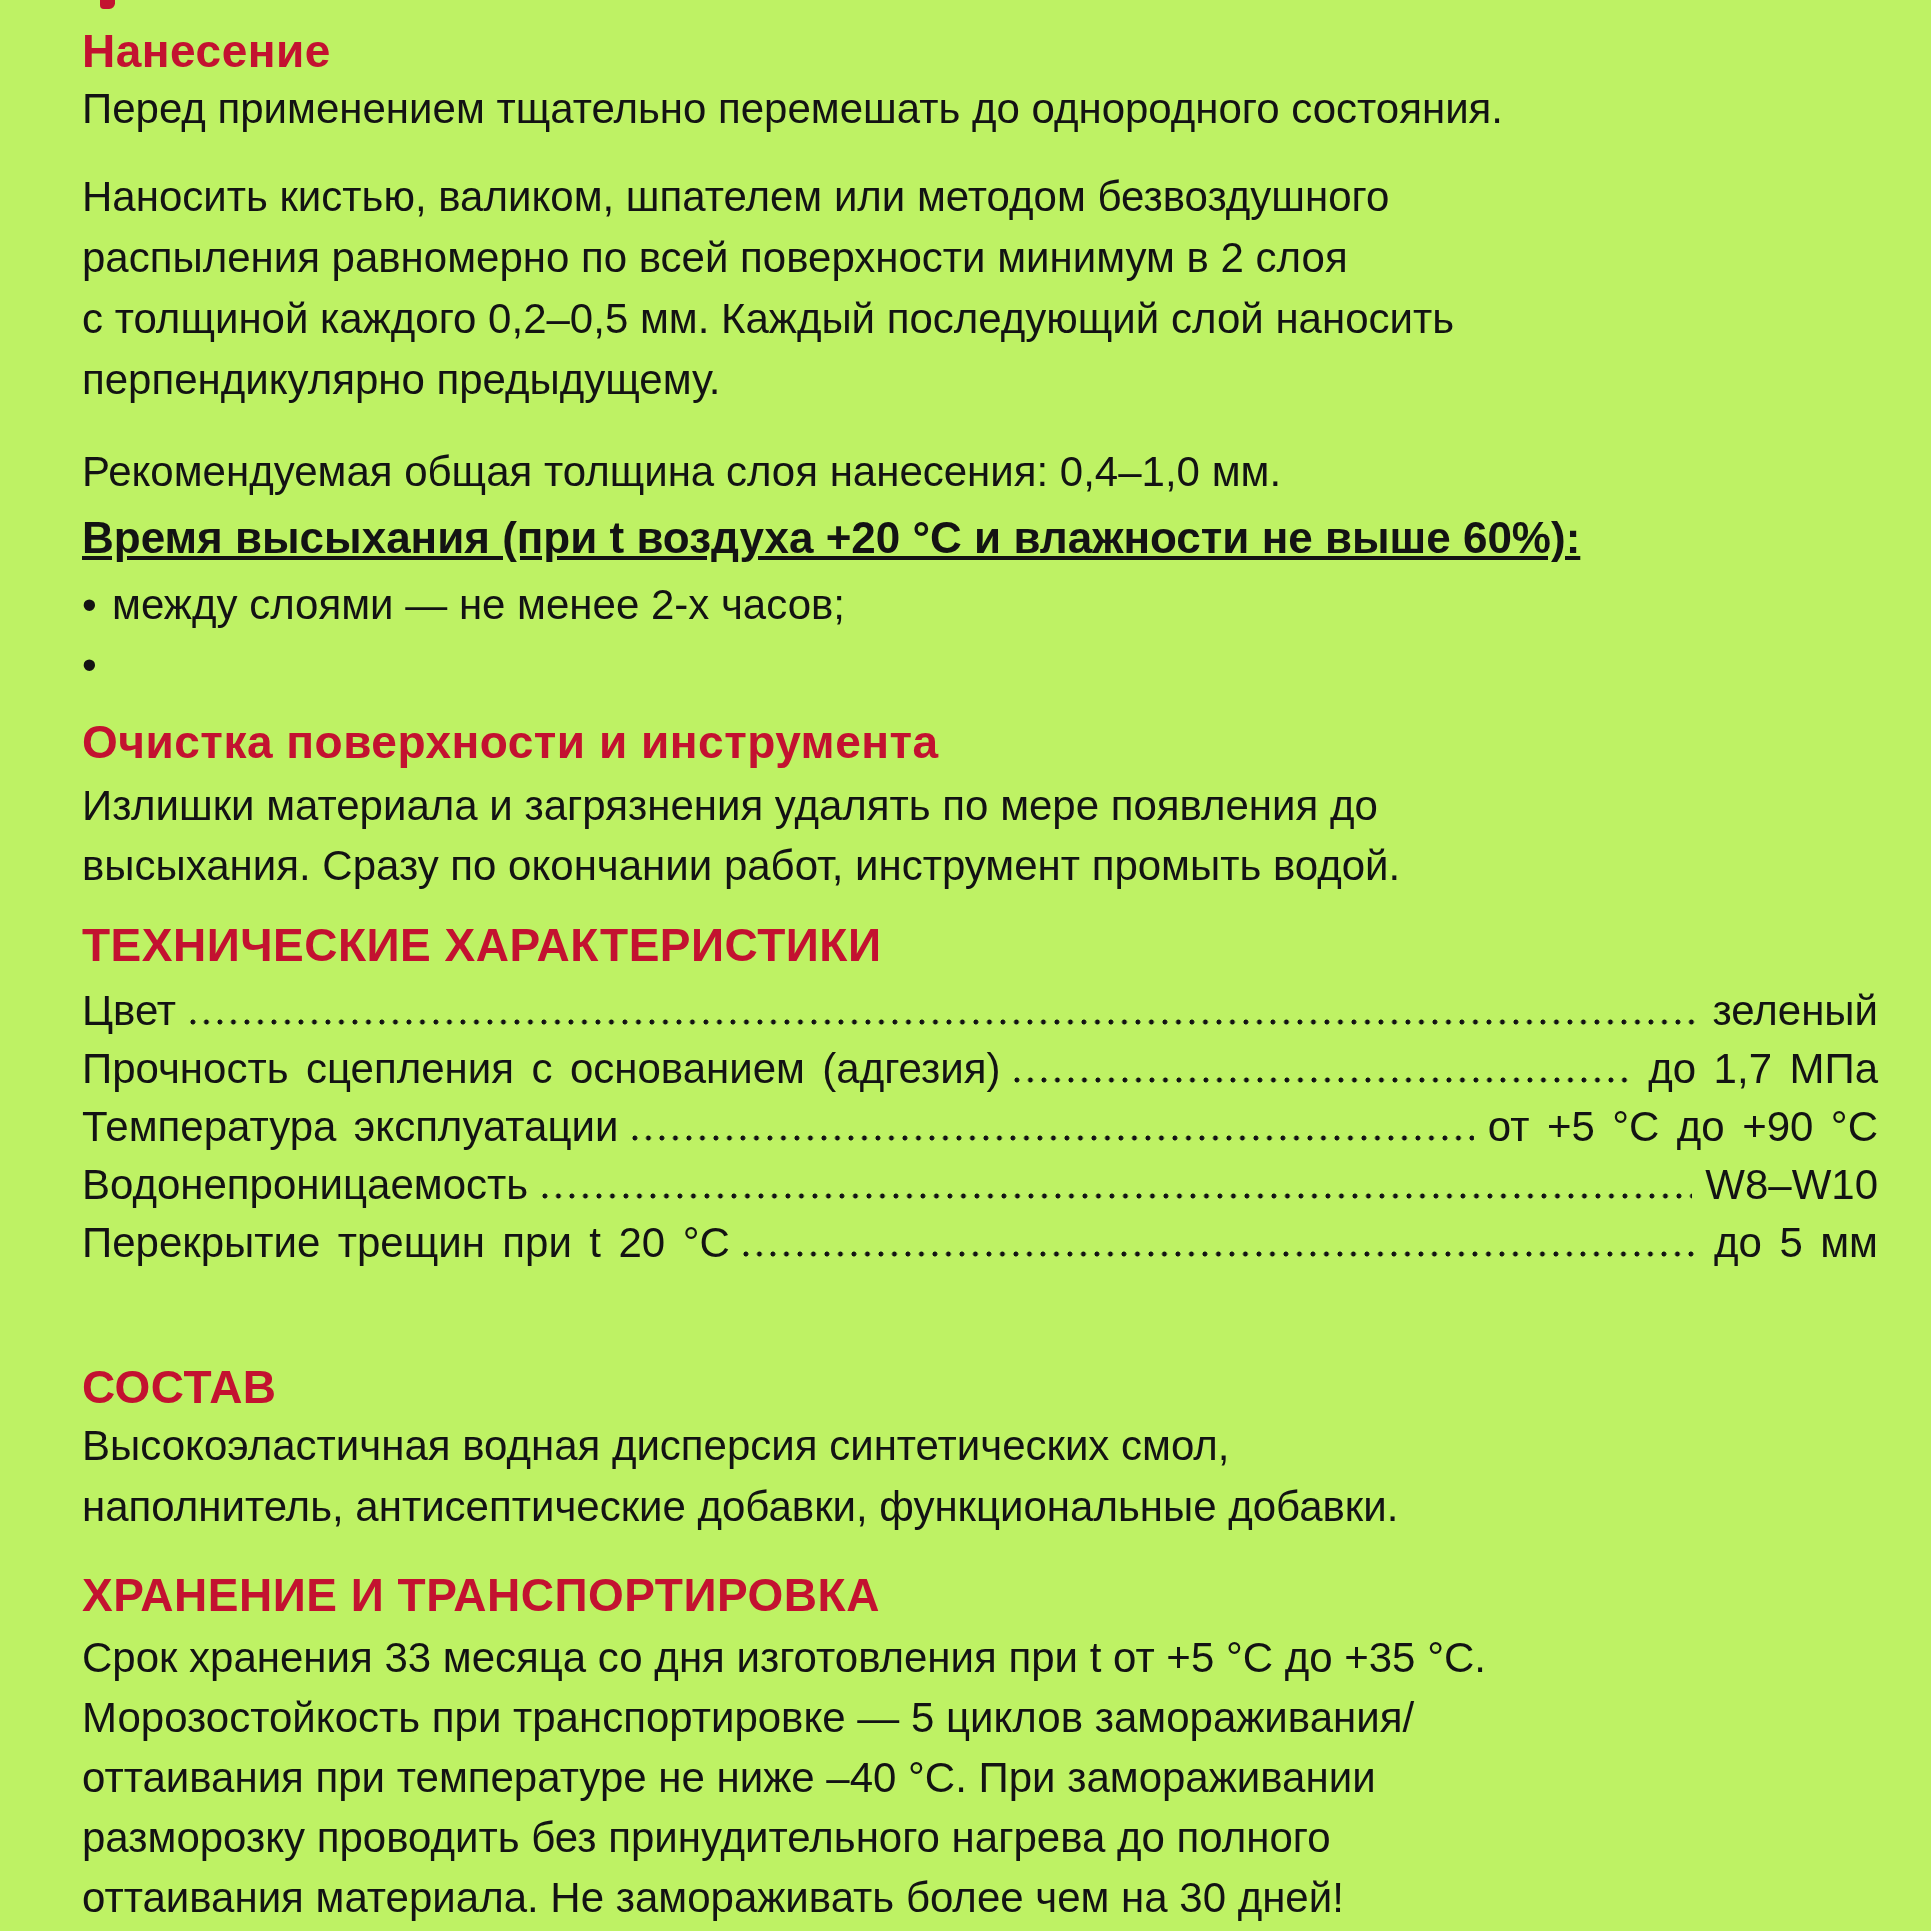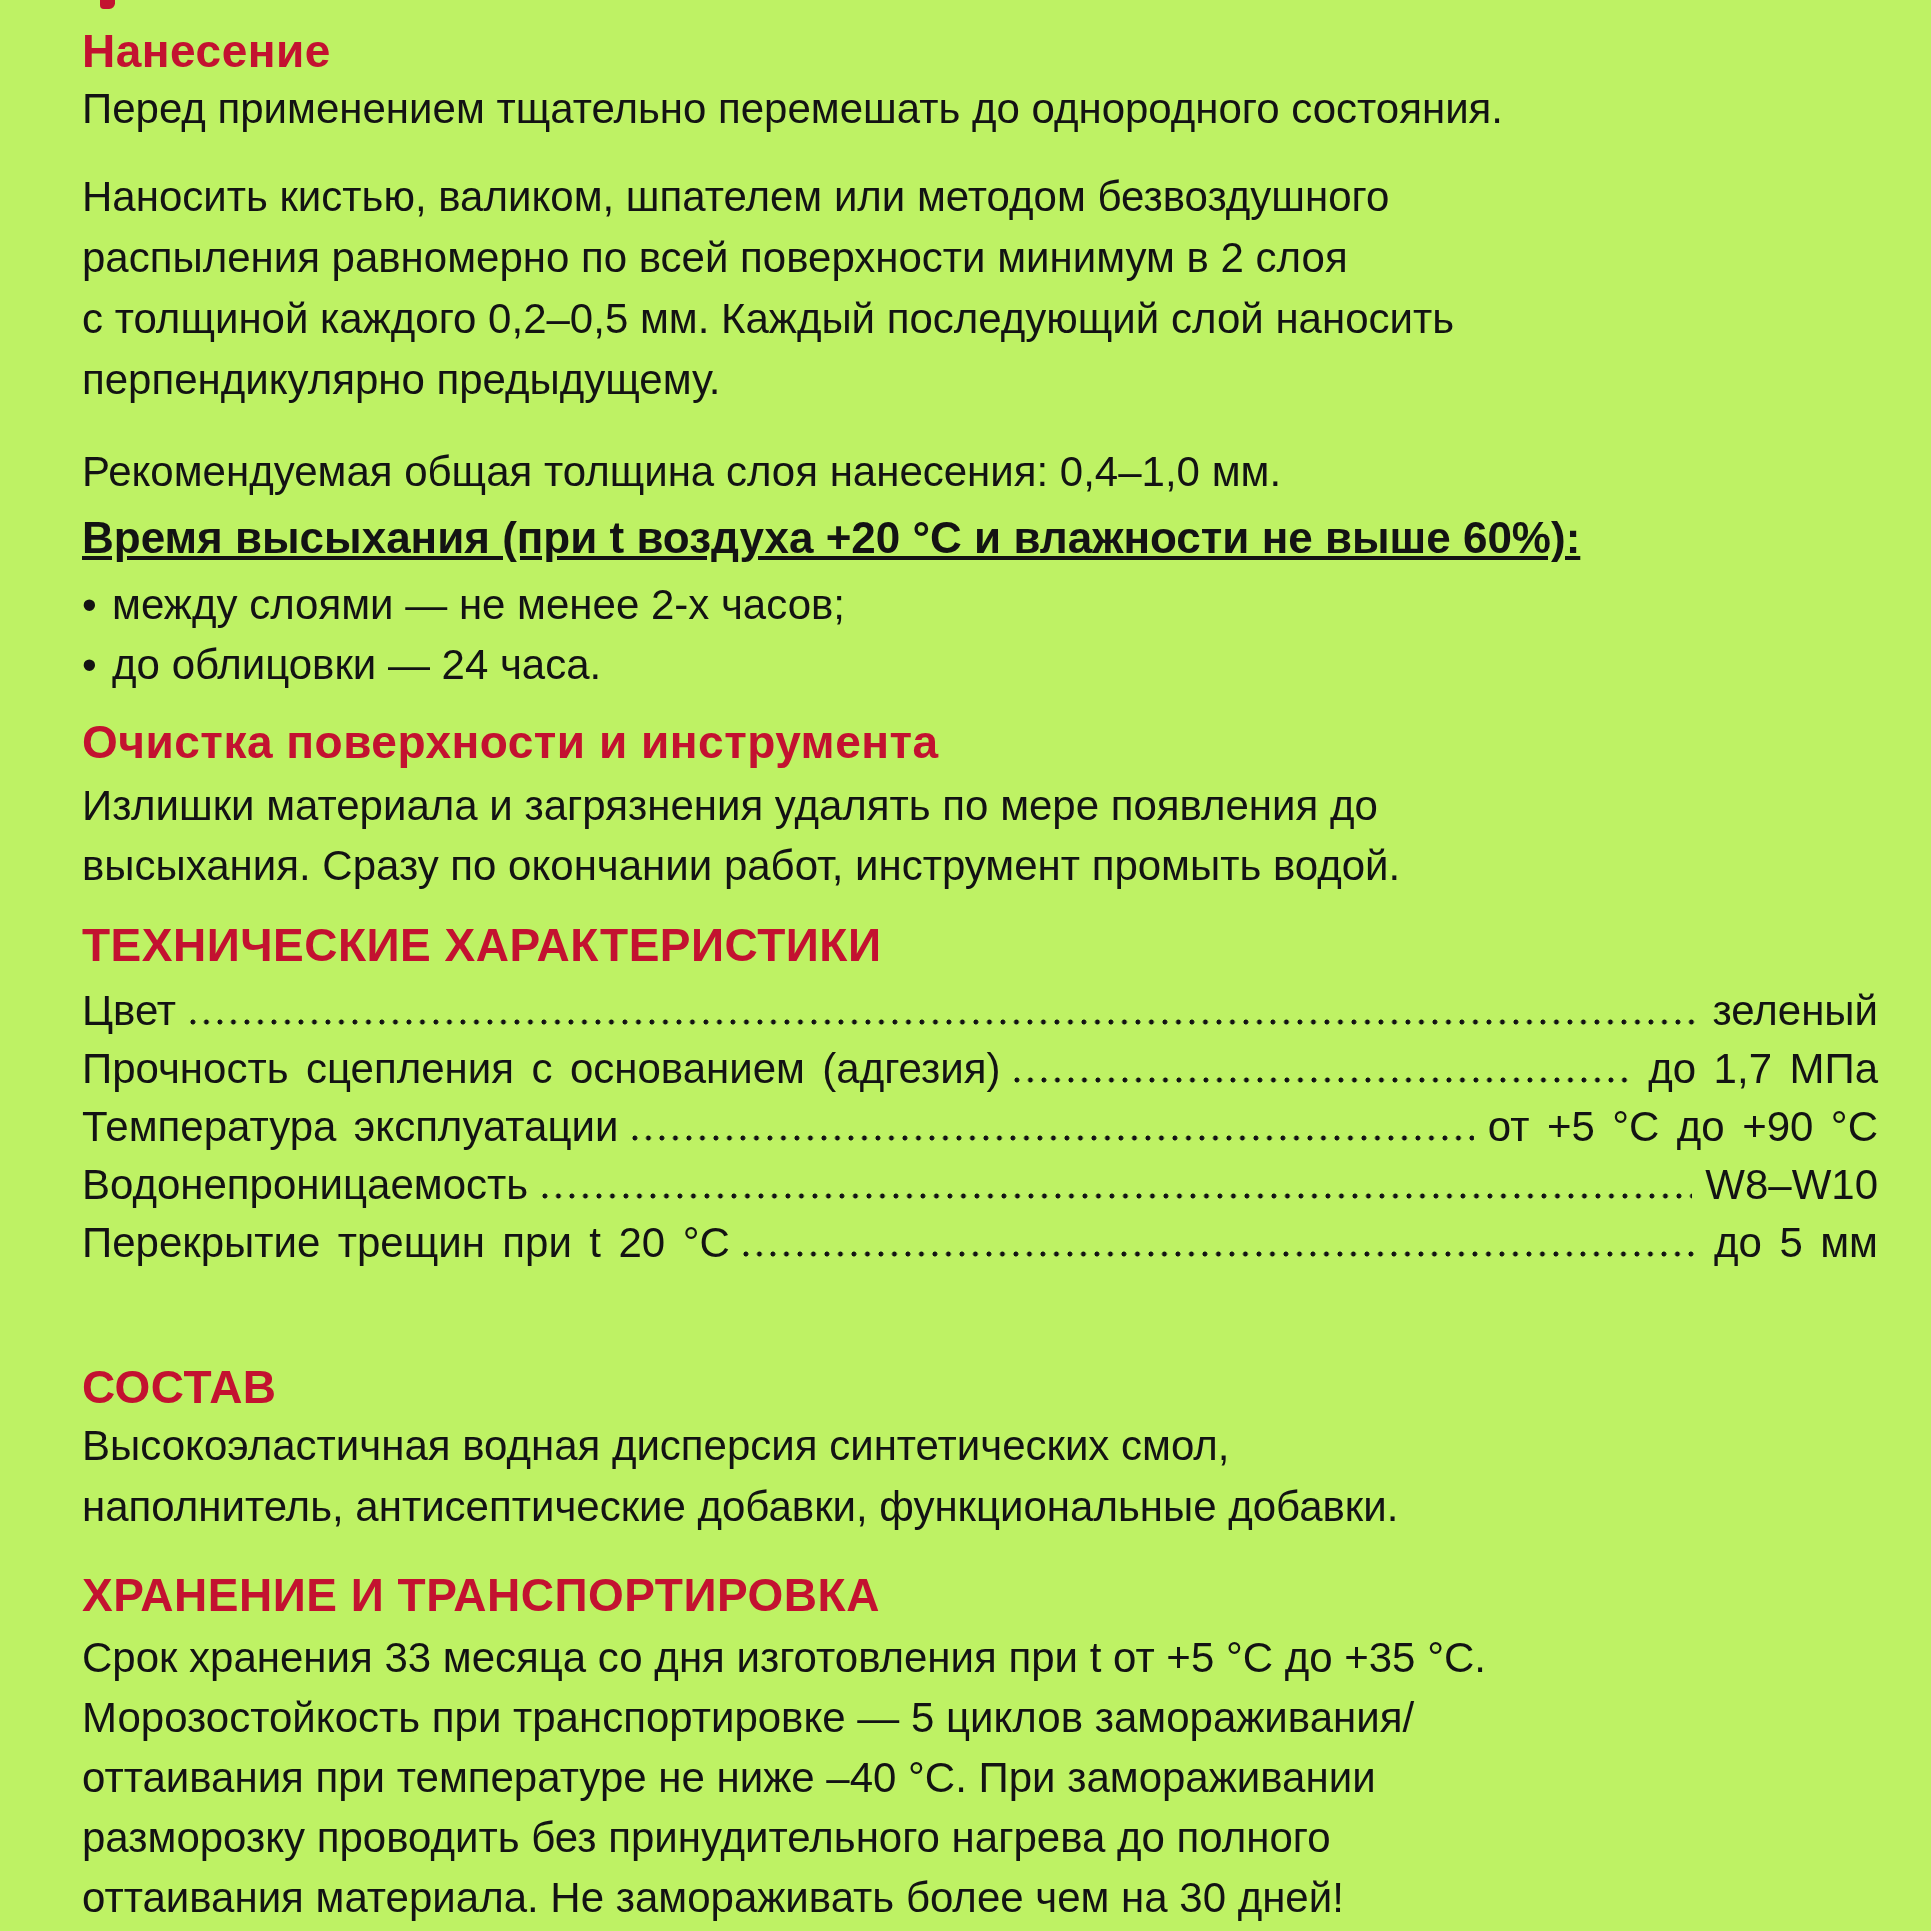--- a/index.html
+++ b/index.html
@@ -91,21 +91,20 @@
 
   <div class="block h-bold" style="top:509px;text-decoration:underline;">Время высыхания (при t воздуха +20 °С и влажности не выше 60%):</div>
 
   <div class="block" style="top:575px;">
     <div class="bullet-line">
       <span class="bullet-marker">•</span>
       <span>между слоями — не менее 2-х часов;</span>
     </div>
     <div class="bullet-line">
       <span class="bullet-marker">•</span>
-      <span>до облицовки — 24 часа.</span>
     </div>
   </div>
 
   <div class="block" style="top:776px;">
     <div class="body-line">Излишки материала и загрязнения удалять по мере появления до</div>
     <div class="body-line">высыхания. Сразу по окончании работ, инструмент промыть водой.</div>
   </div>
 
   <div class="block h-red" style="top:714px;">Очистка поверхности и инструмента</div>
 

